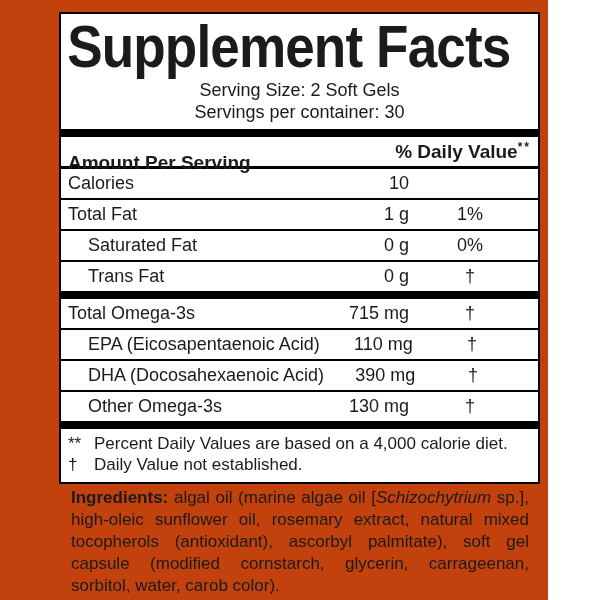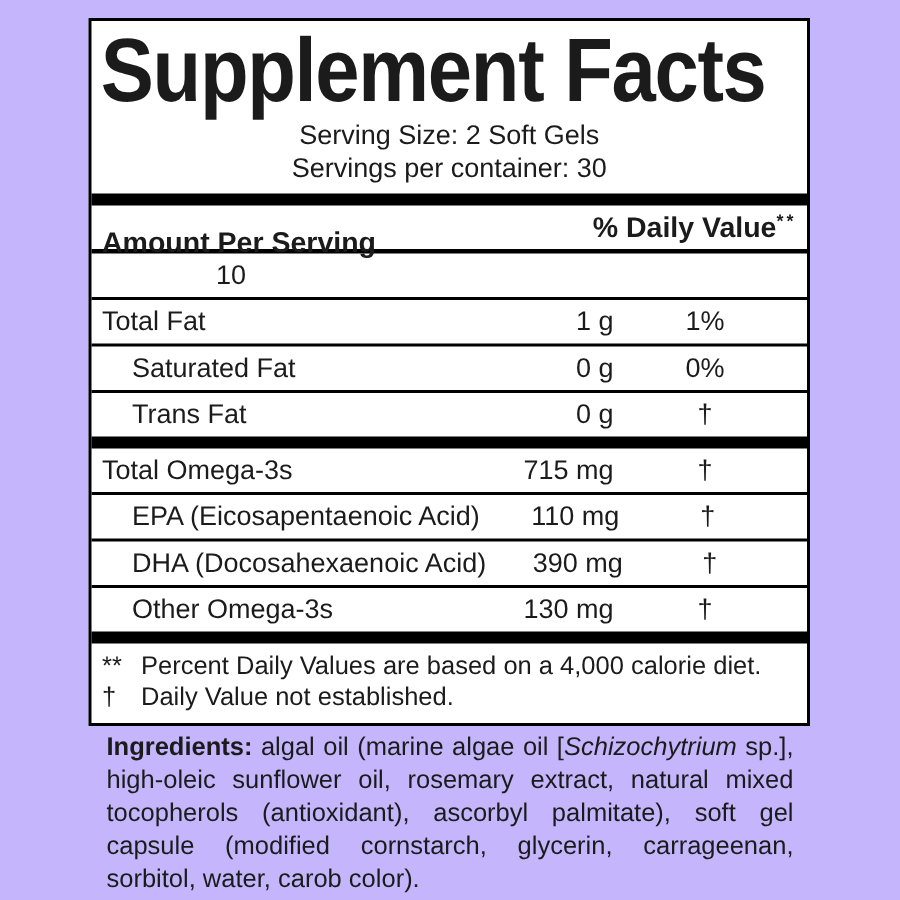--- a/index.html
+++ b/index.html
@@ -7,23 +7,23 @@
     padding: 0;
     width: 600px;
     height: 600px;
     background: #ffffff;
     font-family: "Liberation Sans", sans-serif;
     color: #1b1b1b;
     -webkit-font-smoothing: antialiased;
   }
   .page {
     position: relative;
-    width: 600px;
+    width: 548px;
     height: 600px;
-    background: #c4b5fd;
+    background: #c2410c;
     overflow: hidden;
   }
   .facts-box {
     position: absolute;
     left: 59px;
     top: 12px;
     width: 481px;
     box-sizing: border-box;
     border: 2.5px solid #000000;
     background: #ffffff;
@@ -126,20 +126,21 @@
     <div class="bar-thick"></div>
 
     <div class="hdr-row">
       <span class="hdr-left">Amount Per Serving</span>
       <span class="hdr-right"><span>% Daily Value</span><sup>**</sup></span>
     </div>
 
     <div class="rule-medium"></div>
 
     <div class="n-row">
+      <span class="name">Calories</span>
       <span class="amount">10</span>
       <span class="dv"></span>
     </div>
     <div class="rule"></div>
 
     <div class="n-row">
       <span class="name">Total Fat</span>
       <span class="amount">1 g</span>
       <span class="dv">1%</span>
     </div>

